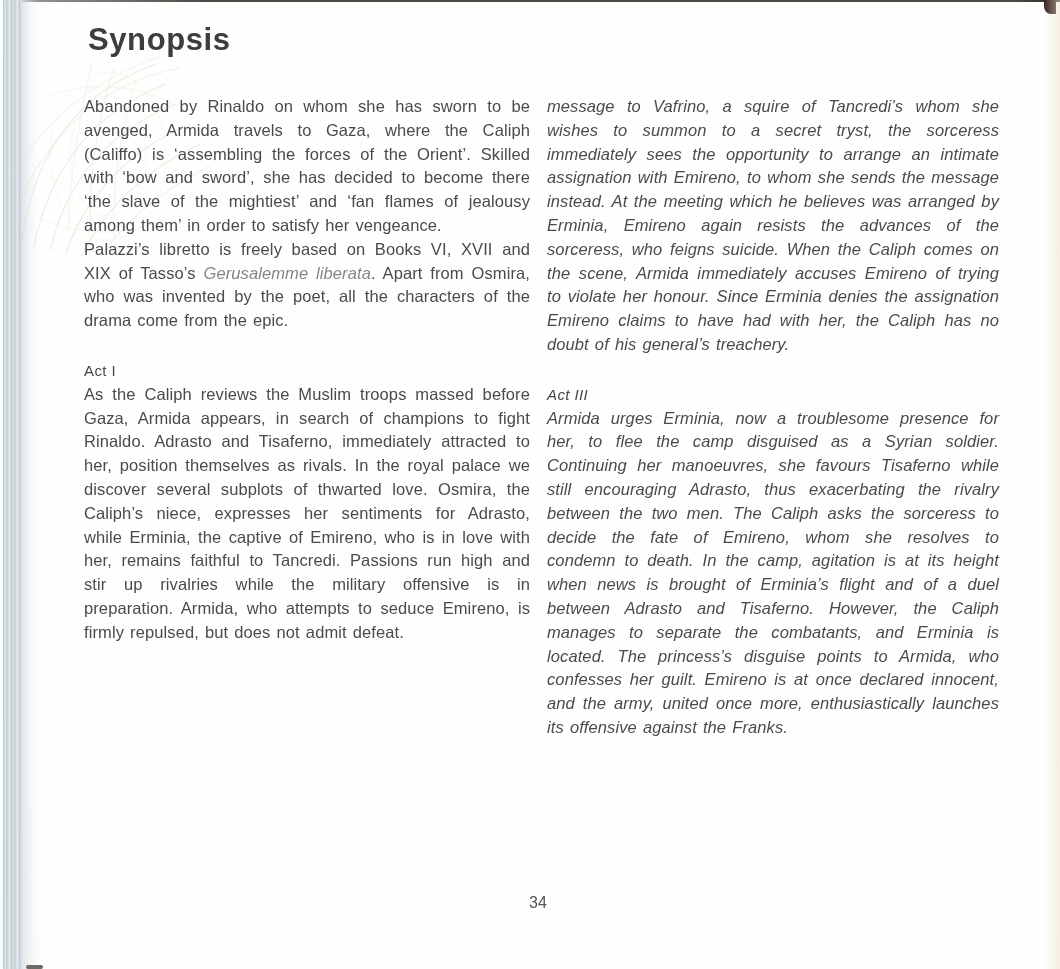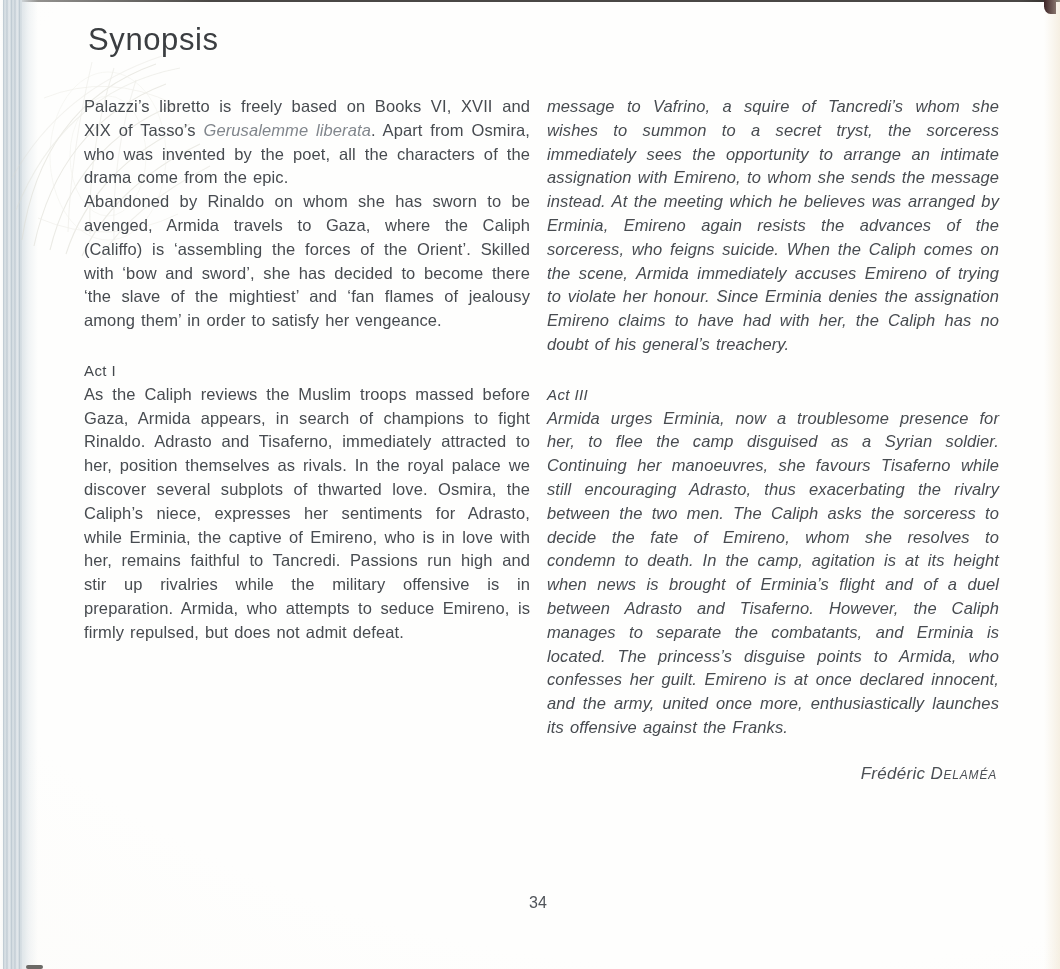--- a/index.html
+++ b/index.html
@@ -21,21 +21,21 @@
   .corner-mark { position:absolute; top:0; left:1044px; width:12px; height:14px;
     background:#3d2527; border-radius:0 0 0 55%; }
   .right-fade { position:absolute; top:0; right:0; width:16px; height:100%;
     background:linear-gradient(90deg, rgba(242,233,216,0), rgba(238,227,205,.55)); }
   .bottom-sliver { position:absolute; left:26px; top:965px; width:17px; height:4px;
     background:#6b6a66; border-radius:2px; }
   .watermark { position:absolute; left:4px; top:28px; width:228px; height:238px;
     opacity:.55; pointer-events:none; }
 
   .title { position:absolute; left:88px; top:22px; margin:0;
-    font-size:31px; font-weight:400; color:#3b3e41; letter-spacing:.6px; }
+    font-size:31px; font-weight:700; color:#3b3e41; letter-spacing:.6px; }
 
   .columns { position:absolute; left:84px; top:95px; width:915px;
     display:flex; gap:17px; }
   .col-left  { width:446px; }
   .col-right { width:452px;font-style:italic; }
 
   .body-p { margin:0; text-align:justify; font-size:16.5px; line-height:23.8px;
     color:#474b50; word-spacing:1.4px; letter-spacing:.1px; font-weight:300; }
   .lib-italic { font-style:italic; color:#81868c; }
   .act-heading { margin:26px 0 0 0; font-size:15px; line-height:23.8px;
@@ -78,28 +78,27 @@
       <ellipse cx="104" cy="128" rx="38" ry="60" opacity=".5"></ellipse>
       <path d="M40 70 q 64 -26 130 6" opacity=".7"></path>
       <path d="M34 190 q 70 30 140 -4" opacity=".7"></path>
     </g>
   </svg>
 
   <h1 class="title">Synopsis</h1>
 
   <div class="columns">
     <div class="col-left">
+      <p class="body-p">Abandoned by Rinaldo on whom she has sworn to be avenged, Armida travels to Gaza, where the Caliph (Califfo) is ‘assembling the forces of the Orient’. Skilled with ‘bow and sword’, she has decided to become there ‘the slave of the mightiest’ and ‘fan flames of jealousy among them’ in order to satisfy her vengeance.</p>
       <p class="body-p"><span>Palazzi’s libretto is freely based on Books VI, XVII and XIX of Tasso’s </span><span class="lib-italic">Gerusalemme liberata</span><span>. Apart from Osmira, who was invented by the poet, all the characters of the drama come from the epic.</span></p>
-      <p class="body-p">Abandoned by Rinaldo on whom she has sworn to be avenged, Armida travels to Gaza, where the Caliph (Califfo) is ‘assembling the forces of the Orient’. Skilled with ‘bow and sword’, she has decided to become there ‘the slave of the mightiest’ and ‘fan flames of jealousy among them’ in order to satisfy her vengeance.</p>
       <h2 class="act-heading">Act I</h2>
       <p class="body-p">As the Caliph reviews the Muslim troops massed before Gaza, Armida appears, in search of champions to fight Rinaldo. Adrasto and Tisaferno, immediately attracted to her, position themselves as rivals. In the royal palace we discover several subplots of thwarted love. Osmira, the Caliph’s niece, expresses her sentiments for Adrasto, while Erminia, the captive of Emireno, who is in love with her, remains faithful to Tancredi. Passions run high and stir up rivalries while the military offensive is in preparation. Armida, who attempts to seduce Emireno, is firmly repulsed, but does not admit defeat.</p>
     </div>
     <div class="col-right">
       <p class="body-p">message to Vafrino, a squire of Tancredi’s whom she wishes to summon to a secret tryst, the sorceress immediately sees the opportunity to arrange an intimate assignation with Emireno, to whom she sends the message instead. At the meeting which he believes was arranged by Erminia, Emireno again resists the advances of the sorceress, who feigns suicide. When the Caliph comes on the scene, Armida immediately accuses Emireno of trying to violate her honour. Since Erminia denies the assignation Emireno claims to have had with her, the Caliph has no doubt of his general’s treachery.</p>
       <h2 class="act-heading">Act III</h2>
       <p class="body-p">Armida urges Erminia, now a troublesome presence for her, to flee the camp disguised as a Syrian soldier. Continuing her manoeuvres, she favours Tisaferno while still encouraging Adrasto, thus exacerbating the rivalry between the two men. The Caliph asks the sorceress to decide the fate of Emireno, whom she resolves to condemn to death. In the camp, agitation is at its height when news is brought of Erminia’s flight and of a duel between Adrasto and Tisaferno. However, the Caliph manages to separate the combatants, and Erminia is located. The princess’s disguise points to Armida, who confesses her guilt. Emireno is at once declared innocent, and the army, united once more, enthusiastically launches its offensive against the Franks.</p>
-      <p class="byline"><span>Frédéric </span><span class="smallcaps">Delaméa</span></p>
     </div>
   </div>
 
   <div class="pagenum">34</div>
 
 </div>
 
 </body></html>

